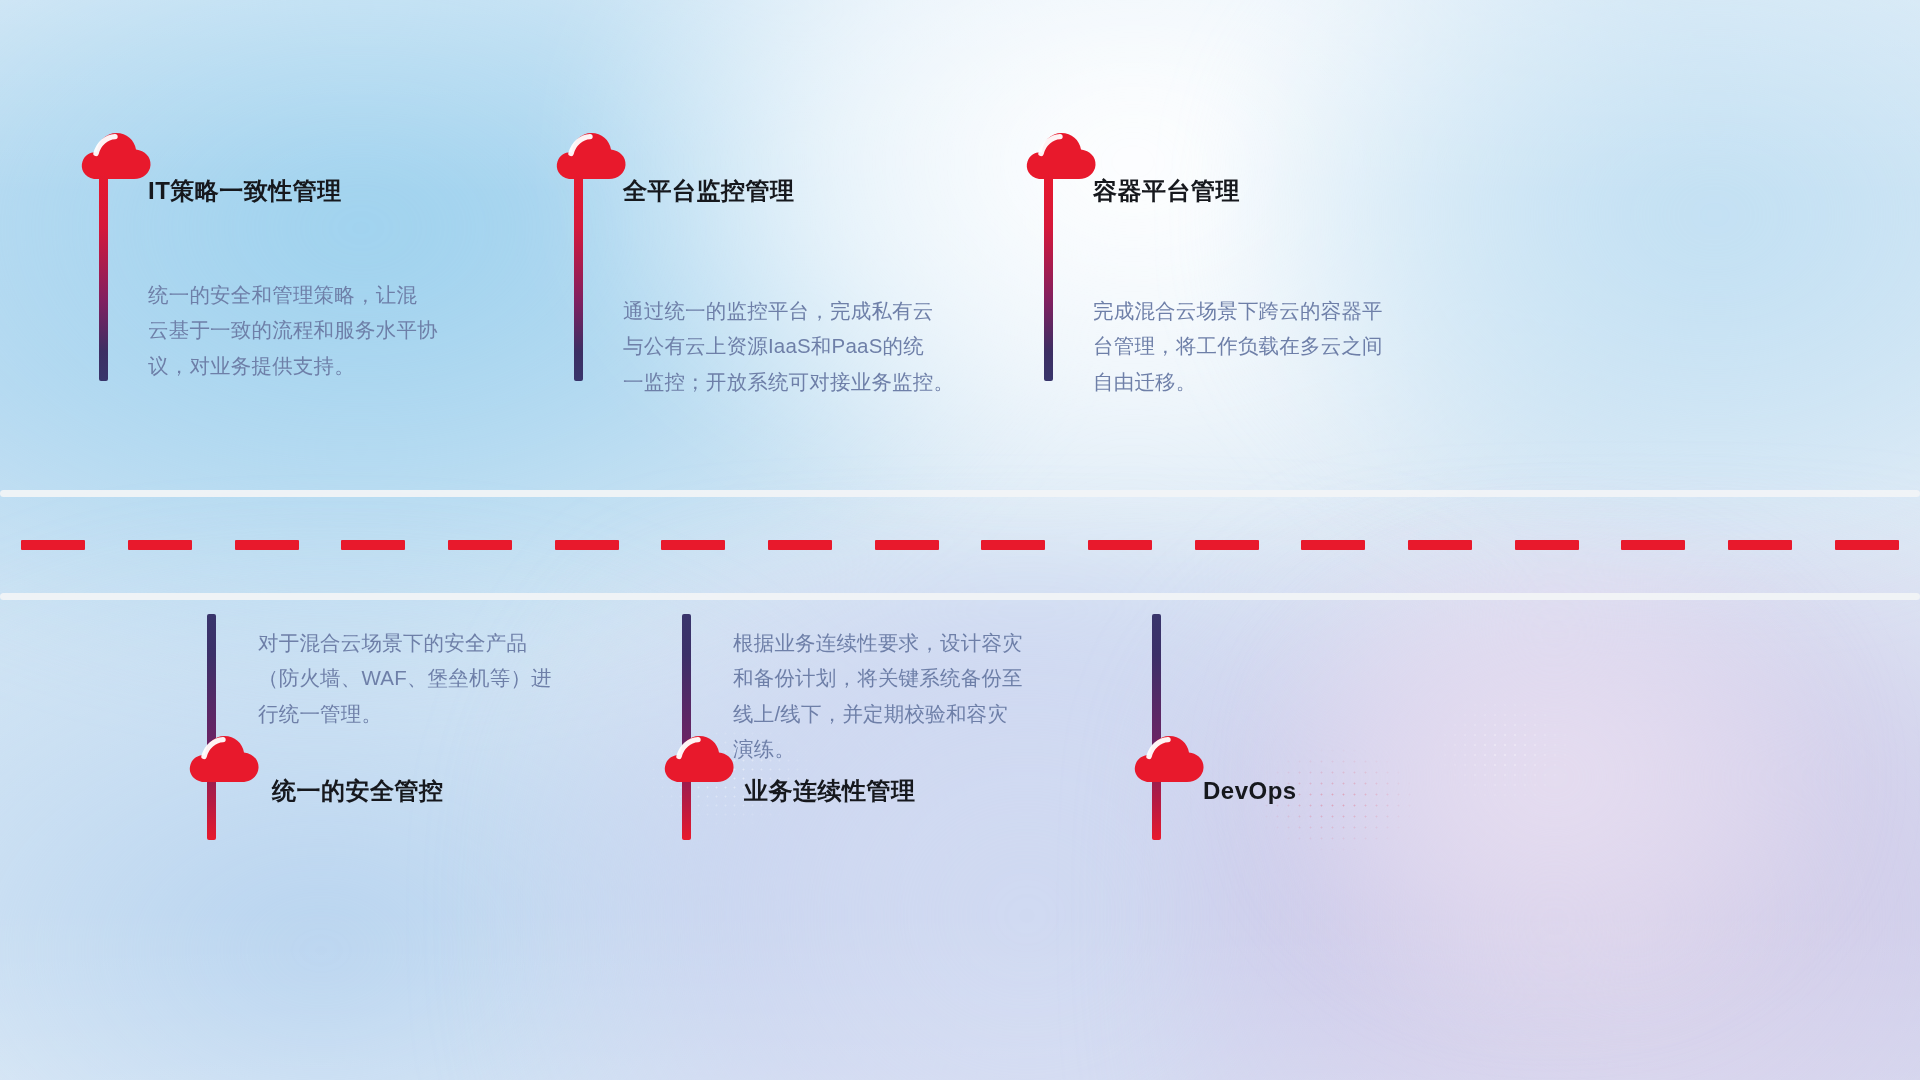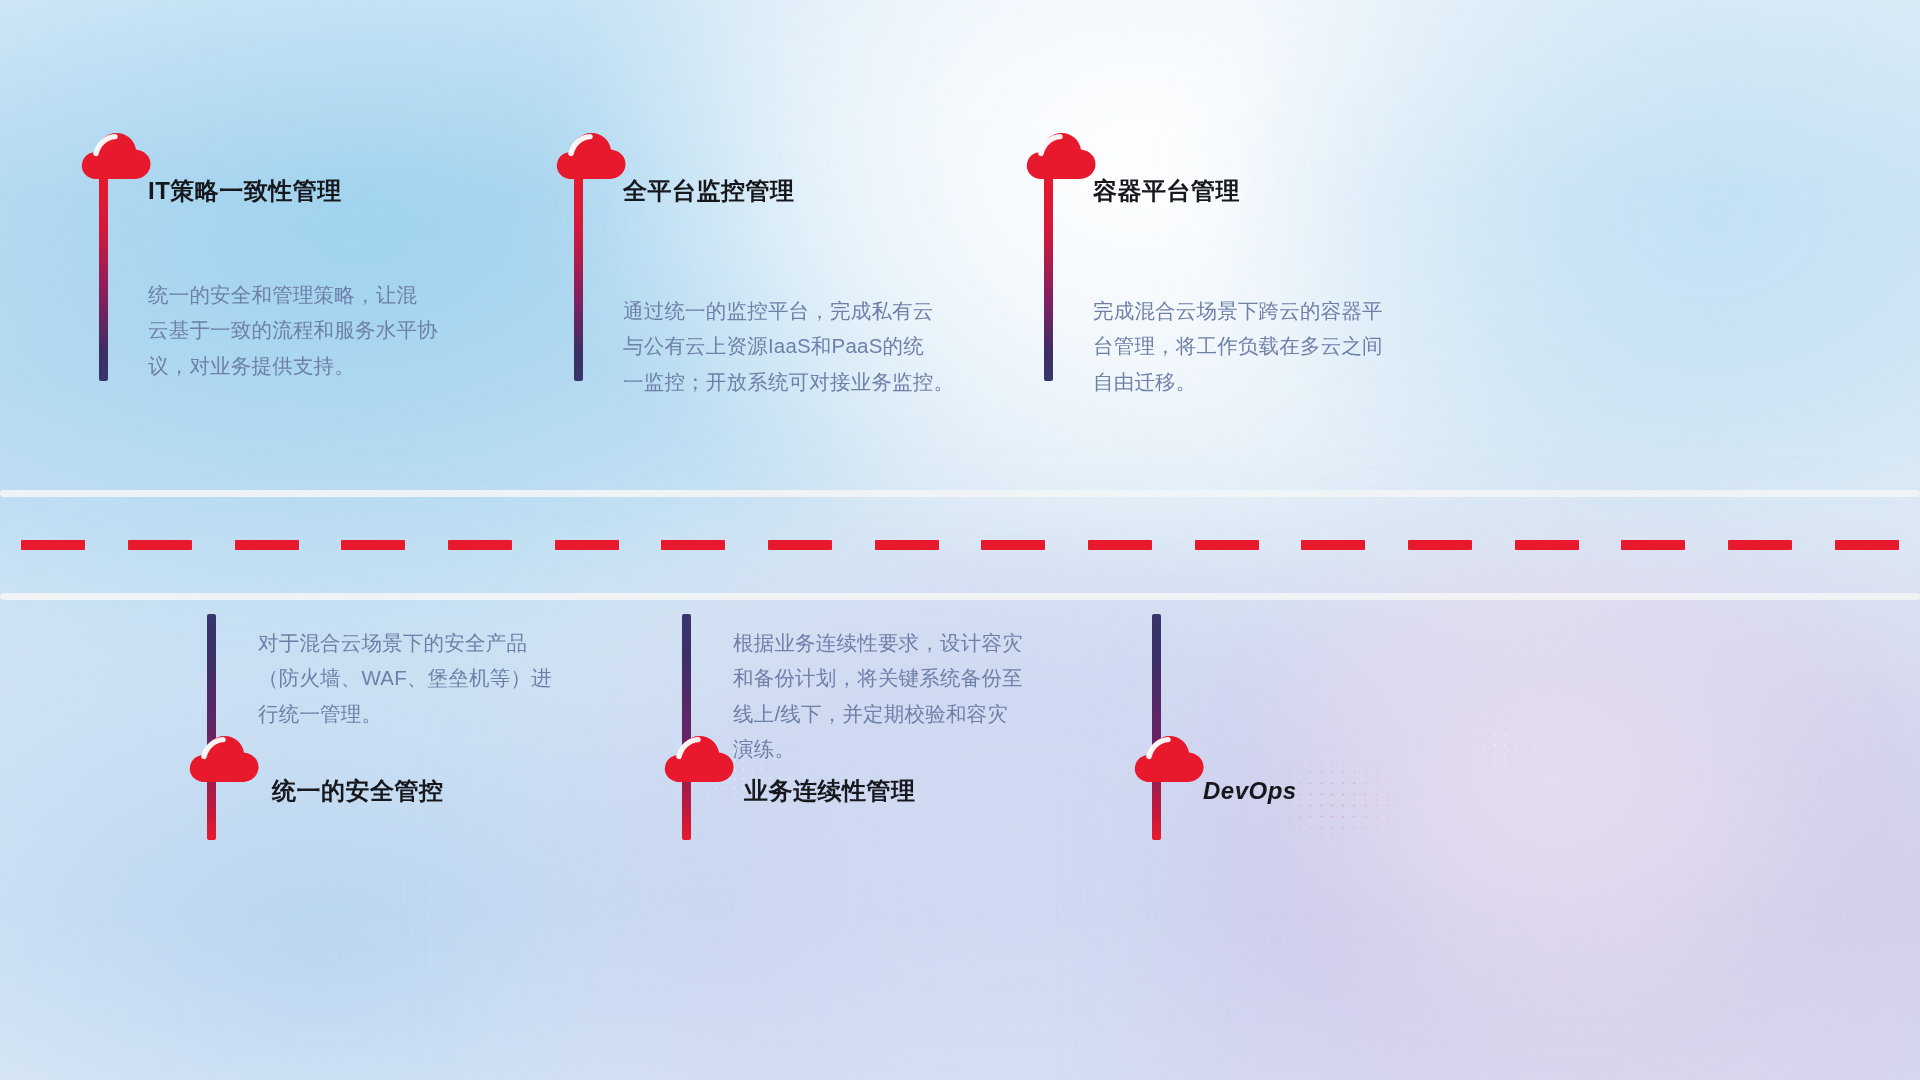--- a/index.html
+++ b/index.html
@@ -204,21 +204,21 @@
     <div class="cloud" style="left:188px;top:134px;">
       <svg viewBox="0 0 72 50" xmlns="http://www.w3.org/2000/svg">
         <path d="M14 48 C4 46 0 38 2.5 30.5 C5 23 12 20.5 17 21.5 C17.5 10 26 2 36.5 2 C46.5 2 54.5 9 56 18.5 C65 19.5 71 26 70.5 34 C70 42 63 48 54 48 Z" fill="#e8192c"></path>
         <path d="M16 22.5 C18.5 12.5 26.5 6 35 5.6" stroke="#ffffff" stroke-width="5.4" stroke-linecap="round" fill="none" opacity="0.95"></path>
       </svg>
     </div>
   </div>
 
   <div class="col" id="b2" style="left:945px;width:720px;">
     <div class="stem stem-bot" style="left:207px;top:14px;height:226px;"></div>
-    <div class="heading" style="left:258px;top:178px;font-style:italic;">DevOps</div>
+    <div class="heading" style="left:258px;top:178px;">DevOps</div>
     <div class="cloud" style="left:188px;top:134px;">
       <svg viewBox="0 0 72 50" xmlns="http://www.w3.org/2000/svg">
         <path d="M14 48 C4 46 0 38 2.5 30.5 C5 23 12 20.5 17 21.5 C17.5 10 26 2 36.5 2 C46.5 2 54.5 9 56 18.5 C65 19.5 71 26 70.5 34 C70 42 63 48 54 48 Z" fill="#e8192c"></path>
         <path d="M16 22.5 C18.5 12.5 26.5 6 35 5.6" stroke="#ffffff" stroke-width="5.4" stroke-linecap="round" fill="none" opacity="0.95"></path>
       </svg>
     </div>
   </div>
 </div>
 
 </body></html>

